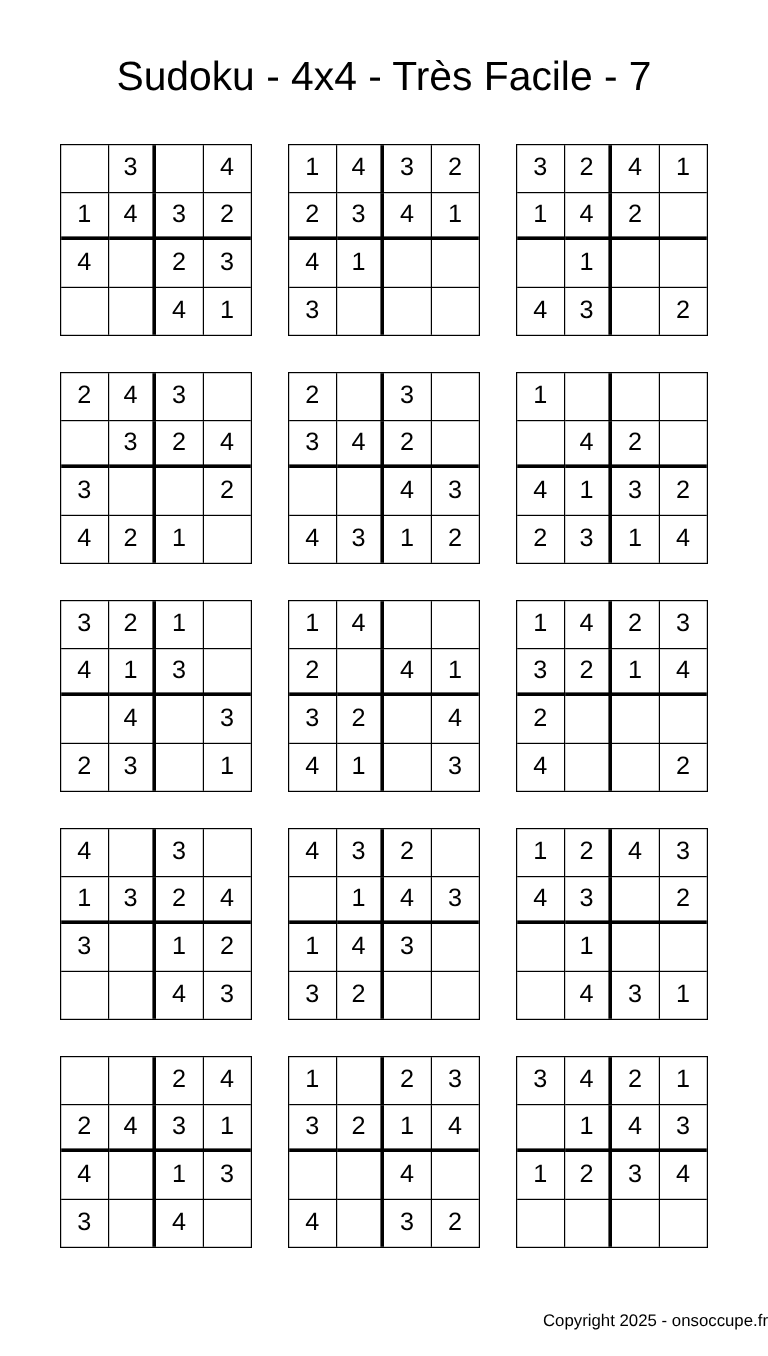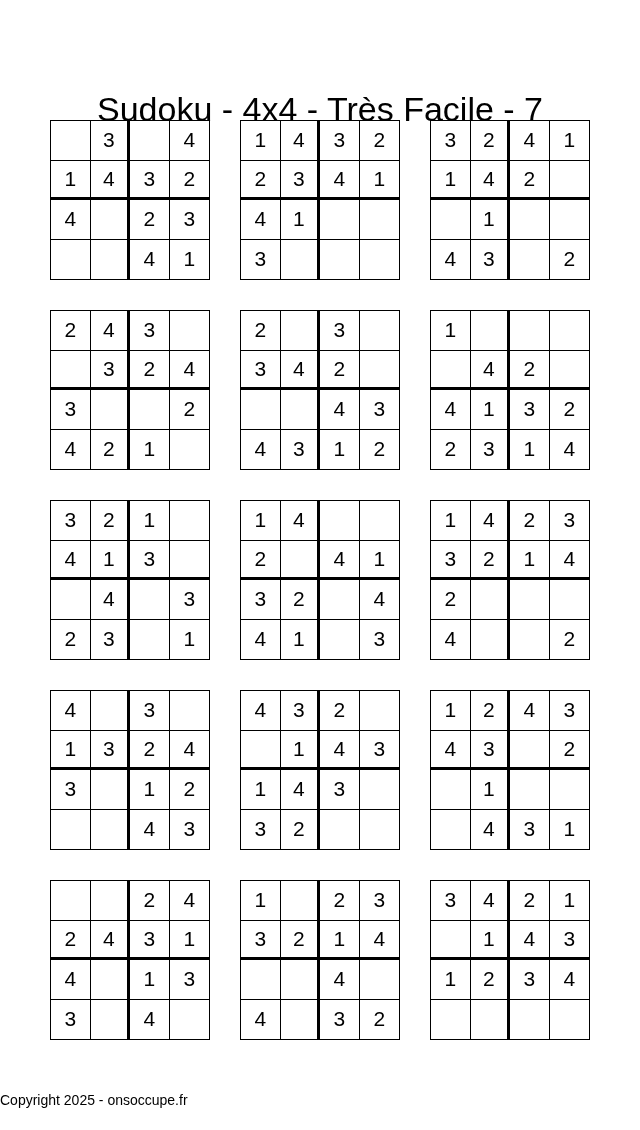--- a/index.html
+++ b/index.html
@@ -1,24 +1,24 @@
 <!DOCTYPE html>
 <html><head>
   <meta charset="utf-8">
   <style>
     html, body { margin: 0; padding: 0; background: #ffffff; }
     body { width: 640px; height: 1130px; position: relative; font-family: "Liberation Sans", sans-serif; color: #000; overflow: hidden; }
-    .title { position: absolute; top: 40px; left: 0; width: 640px; text-align: center; font-size: 34px; line-height: 48px; margin-top: 45px; }
+    .title { position: absolute; top: 40px; left: 0; width: 640px; text-align: center; font-size: 34px; line-height: 48px; }
     .grid { position: absolute; width: 160px; height: 160px; box-sizing: border-box; border: 1px solid #000; display: grid; grid-template-columns: repeat(4, 1fr); grid-template-rows: repeat(4, 1fr); }
     .cell { box-sizing: border-box; border-right: 1px solid #000; border-bottom: 1px solid #000; display: flex; align-items: center; justify-content: center; font-size: 21px; }
     .cell.c3 { border-right: none; }
     .cell.r3 { border-bottom: none; }
     .cell.c1 { border-right: 3px solid #000; }
     .cell.r1 { border-bottom: 3px solid #000; }
-    .footer { position: absolute; top: 1091px; left: 0; width: 640px; text-align: left; font-size: 14px; line-height: 18px; }
+    .footer { position: absolute; top: 1091px; left: 0; width: 640px; text-align: right; font-size: 14px; line-height: 18px; }
   </style>
 </head>
 <body>
 
 <div class="title">Sudoku - 4x4 - Très Facile - 7</div>
 
 <div id="grids">
     <div class="grid" style="left: 50px; top: 120px;">
       <div class="cell r0 c0"></div>
       <div class="cell r0 c1">3</div>

